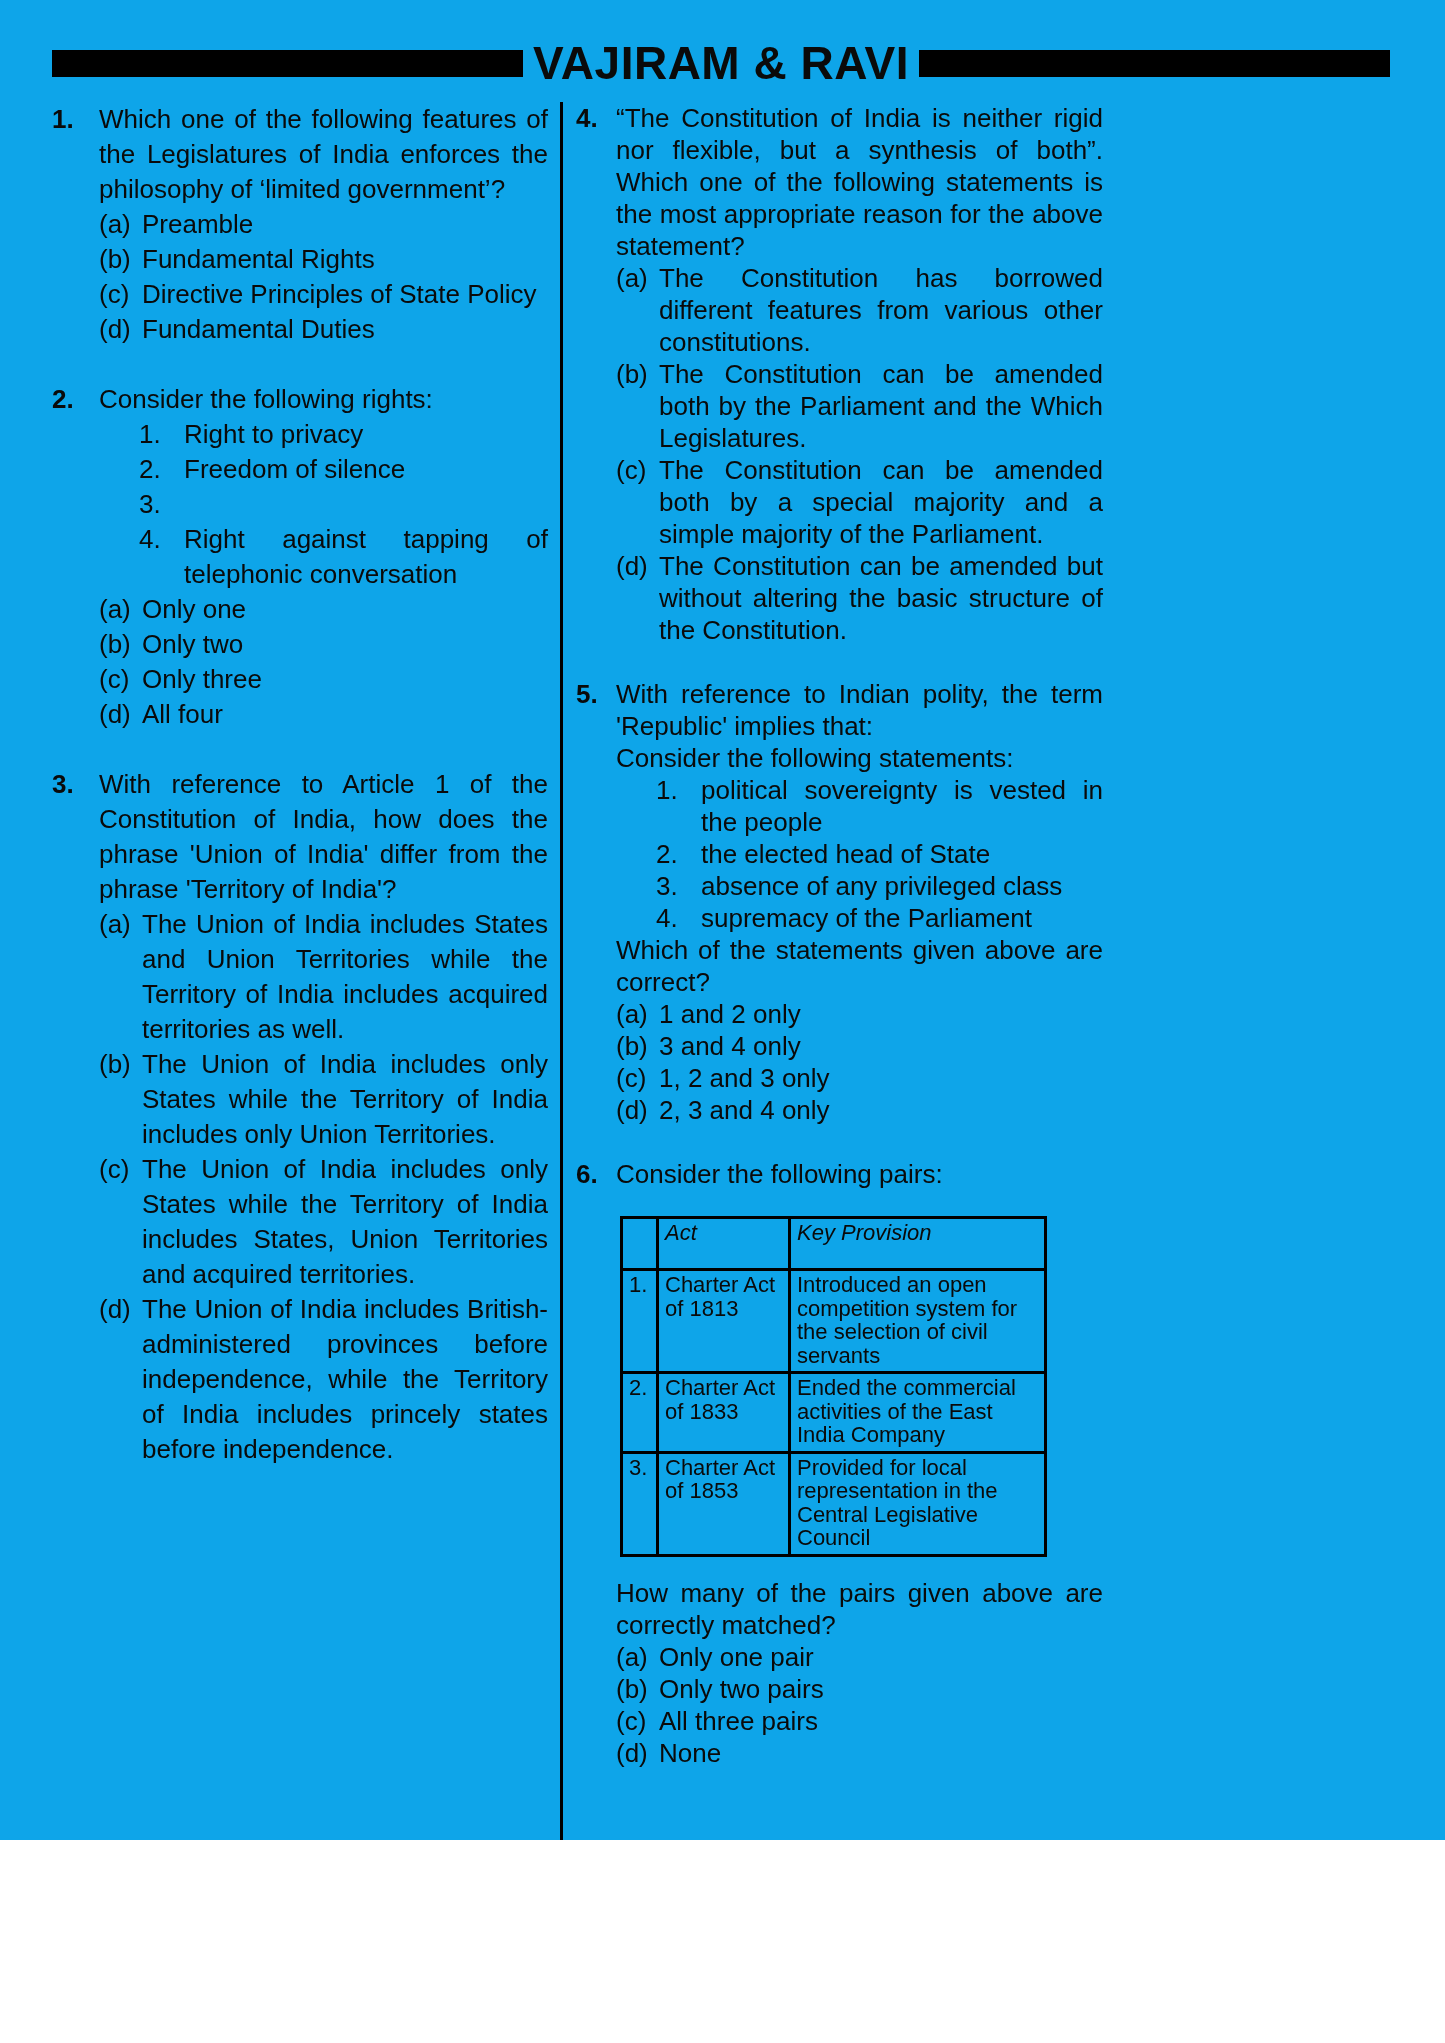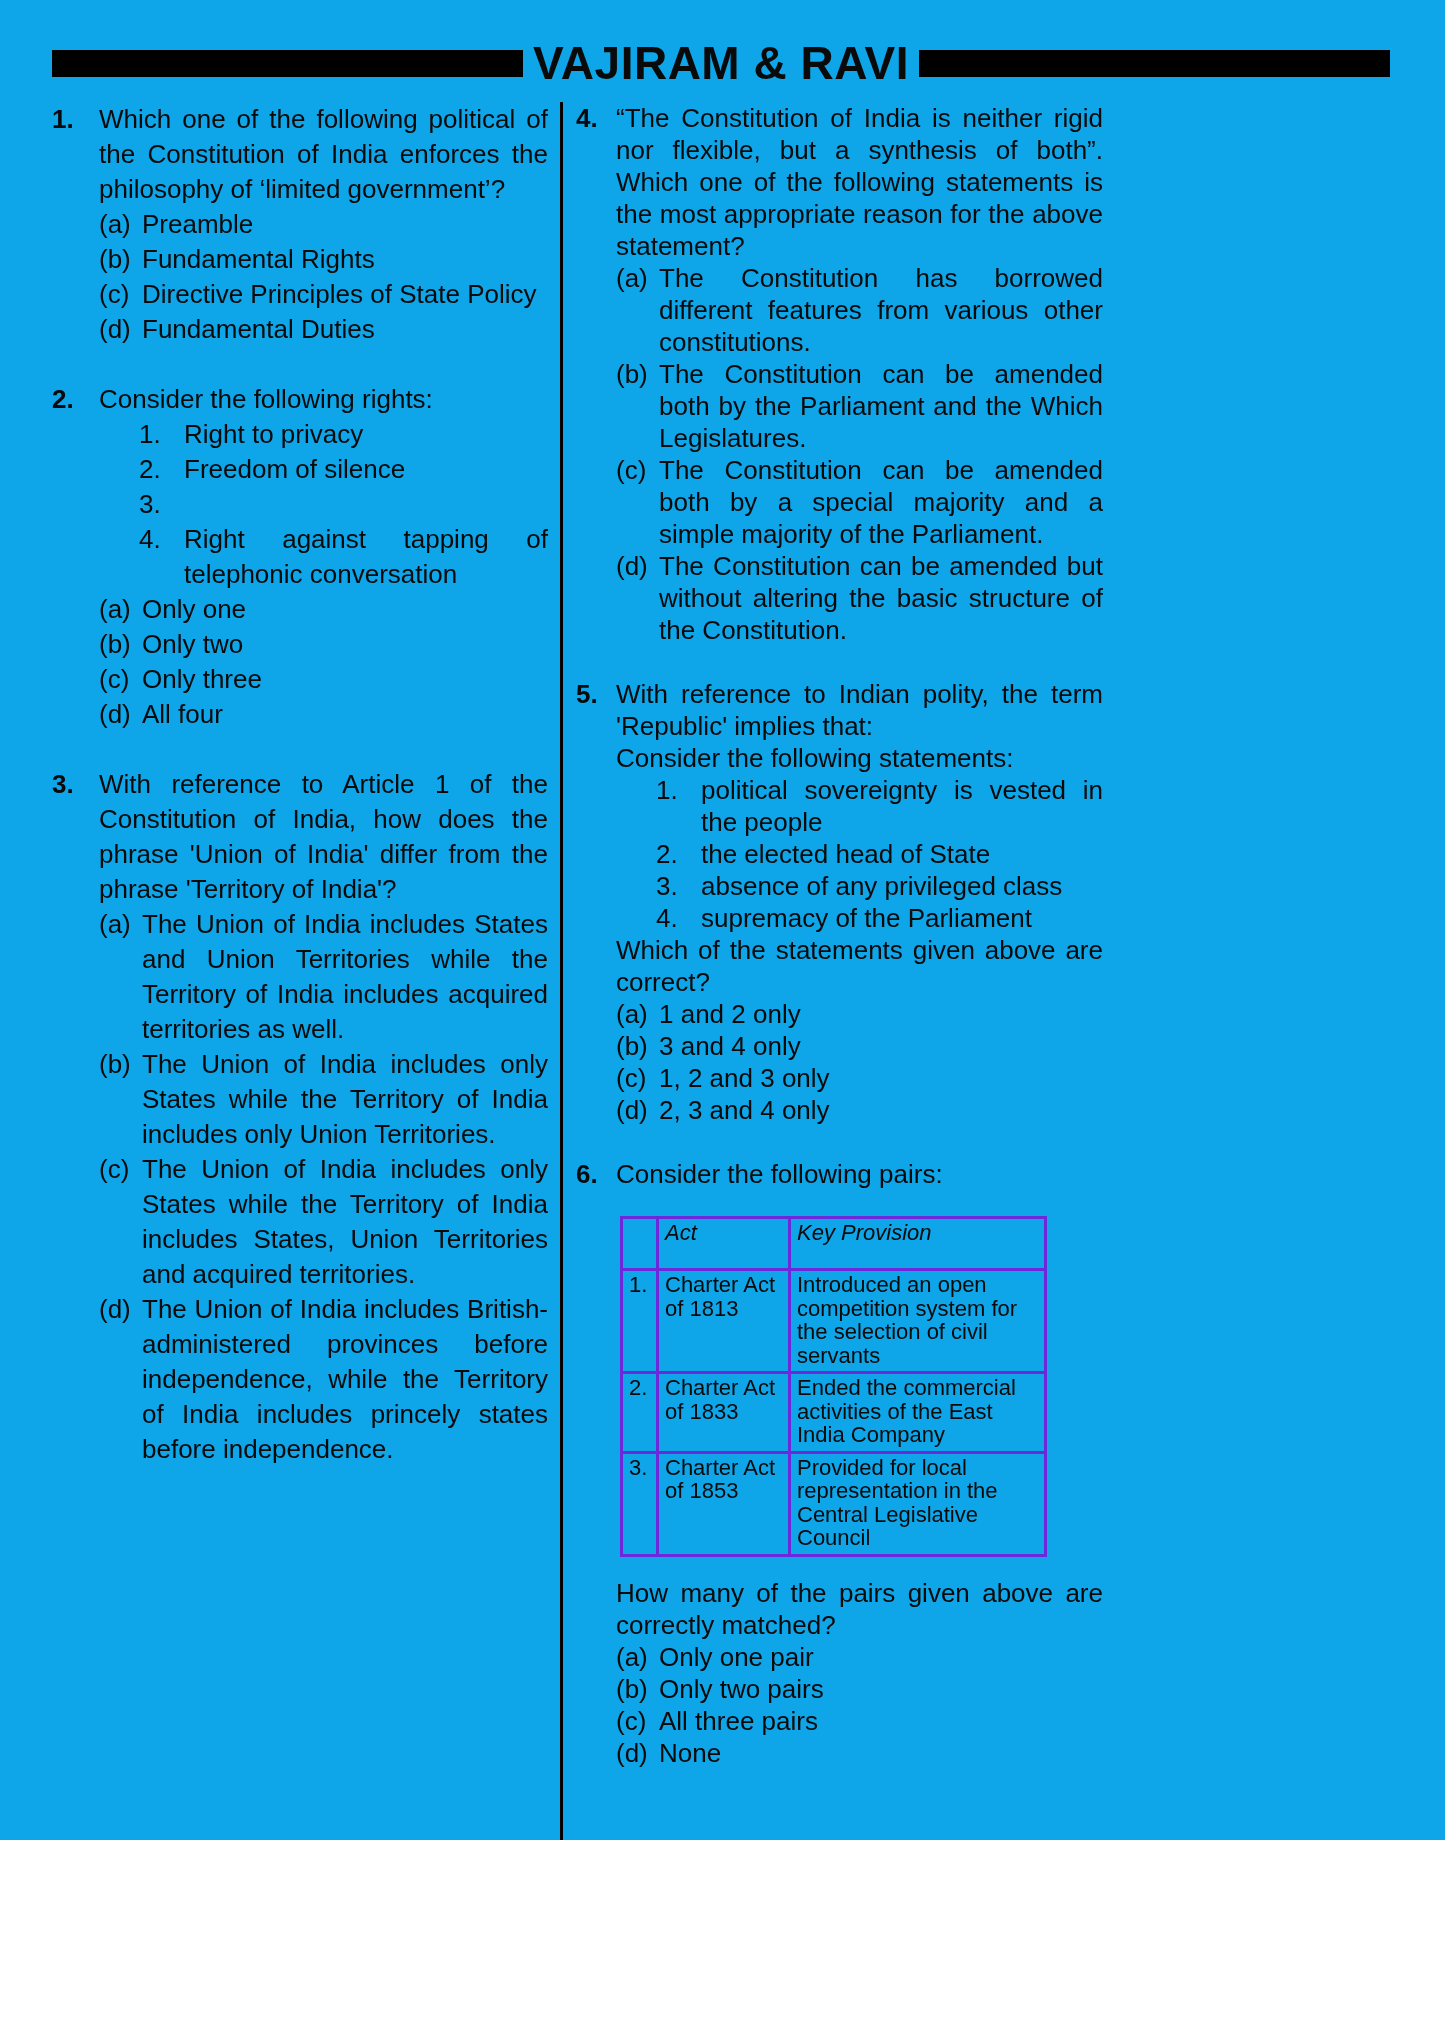--- a/index.html
+++ b/index.html
@@ -54,21 +54,21 @@
 
   
   .pairs-table {
     border-collapse: collapse;
     margin: 26px 0 20px 4px;
     font-size: 22px;
     line-height: 23.5px;
     text-align: left;
   }
   .pairs-table th, .pairs-table td {
-    border: 3px solid #6d28d9;
+    border: 3px solid #000000;
     vertical-align: top;
     padding: 2px 6px 4px 6px;
     text-align: left;
   }
   .pairs-table th { font-weight: 400; font-style: italic; height: 52px; }
   .cell-num  { width: 36px; }
   .cell-act  { width: 132px; }
   .cell-prov { width: 256px; }
 
   
@@ -87,21 +87,21 @@
     <h1 class="title">VAJIRAM &amp; RAVI</h1>
     <div class="bar"></div>
   </div>
 
   <div class="columns">
 
     <section class="col col-left">
 
       <article class="q">
         <span class="qnum">1.</span>
-        <p class="qtext">Which one of the following political of the Constitution of India enforces the philosophy of ‘limited government’?</p>
+        <p class="qtext">Which one of the following features of the Legislatures of India enforces the philosophy of ‘limited government’?</p>
         <div class="opt">
           <span class="opt-label">(a)</span>
           <span class="opt-text">Preamble</span>
         </div>
         <div class="opt">
           <span class="opt-label">(b)</span>
           <span class="opt-text">Fundamental Rights</span>
         </div>
         <div class="opt">
           <span class="opt-label">(c)</span>

